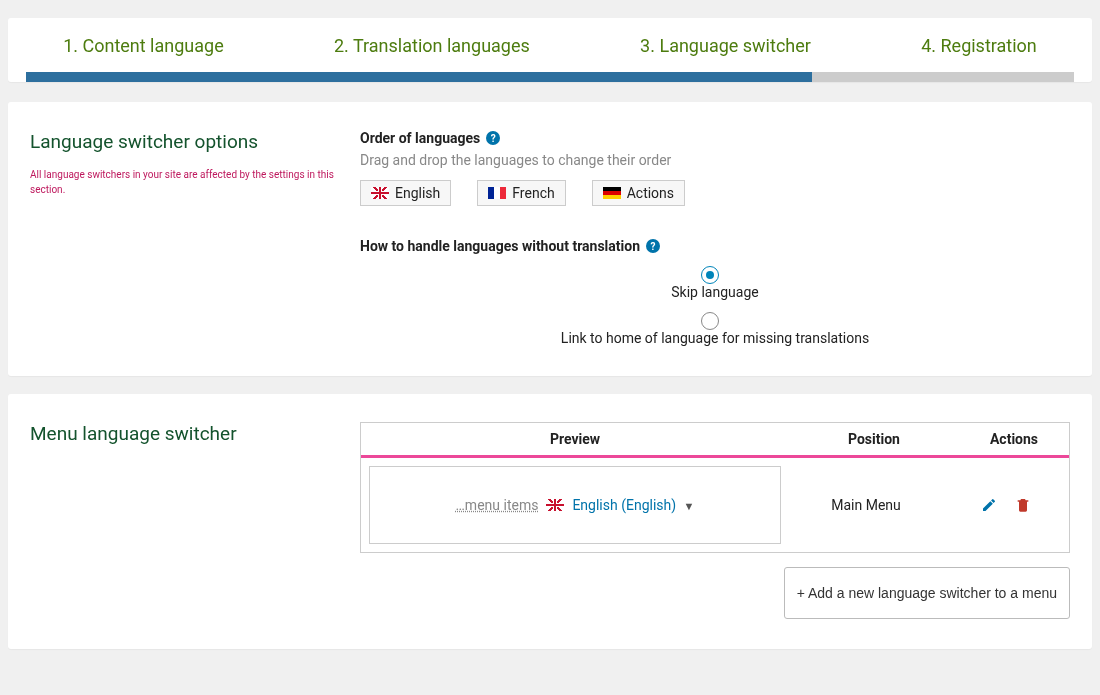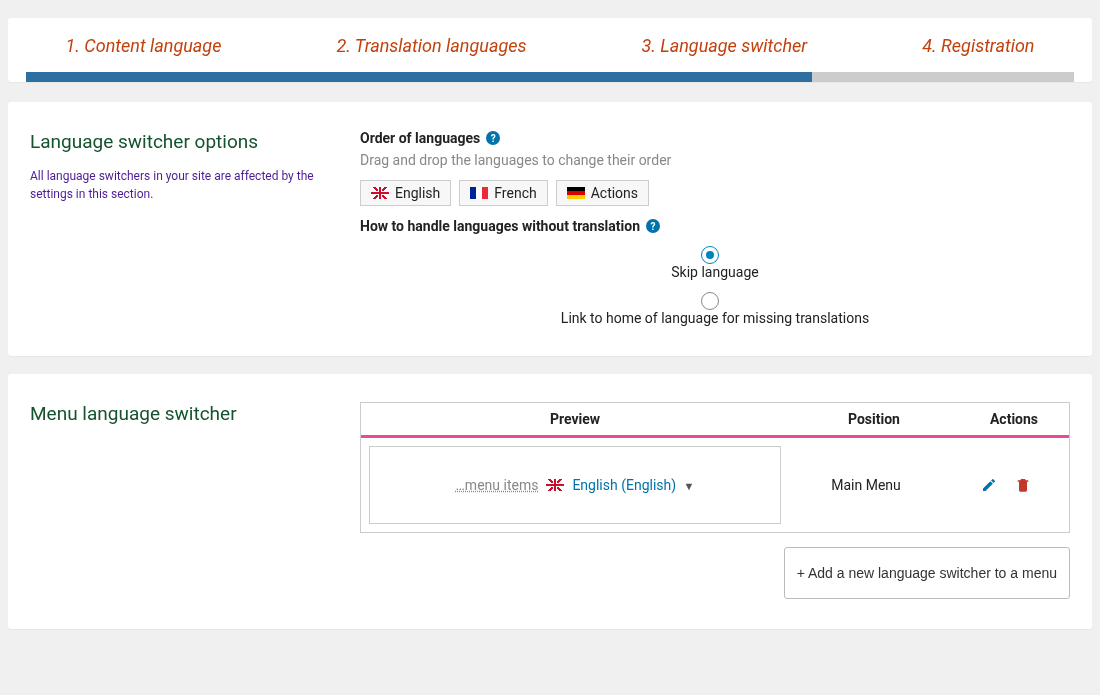--- a/index.html
+++ b/index.html
@@ -20,23 +20,22 @@
   
   .steps-panel { padding: 0 0 0 0; }
   .steps {
     display: flex;
     justify-content: space-around;
     align-items: center;
     height: 54px;
   }
   .step {
     font-size: 18px;
-    color: #c2410c;
+    color: #4d7c0f;
     cursor: pointer;
-    font-style: italic;
   }
   .progress {
     height: 10px;
     background: #ccc;
     margin: 0 18px 20px 18px;
     position: relative;
   }
   .progress-fill {
     height: 100%;
     background: #2d6f9e;
@@ -51,22 +50,22 @@
     flex-shrink: 0;
     padding-right: 20px;
   }
   .section-left h2 {
     font-size: 19px;
     font-weight: 400;
     color: #14532d;
     margin-bottom: 14px;
   }
   .section-left p {
-    font-size: 12px;
-    color: #4c1d95;
+    font-size: 10px;
+    color: #be185d;
     line-height: 1.5;
   }
   .section-right { flex: 1; }
   
   .sub-head {
     font-size: 14px;
     font-weight: 700;
     color: #222;
     display: flex;
     align-items: center;
@@ -82,21 +81,21 @@
     color: #fff;
     font-size: 10px;
     font-weight: 700;
     margin-left: 6px;
     cursor: pointer;
   }
   .sub-hint {
     color: #888;
     margin: 6px 0 12px 0;
   }
-  .lang-chips { display: flex; gap: 8px; margin-bottom: 12px; }
+  .lang-chips { display: flex; gap: 26px; margin-bottom: 32px; }
   .lang-chip {
     border: 1px solid #ccc;
     background: #f7f7f7;
     padding: 4px 10px;
     font-size: 14px;
     display: flex;
     align-items: center;
     gap: 6px;
     cursor: grab;
   }

